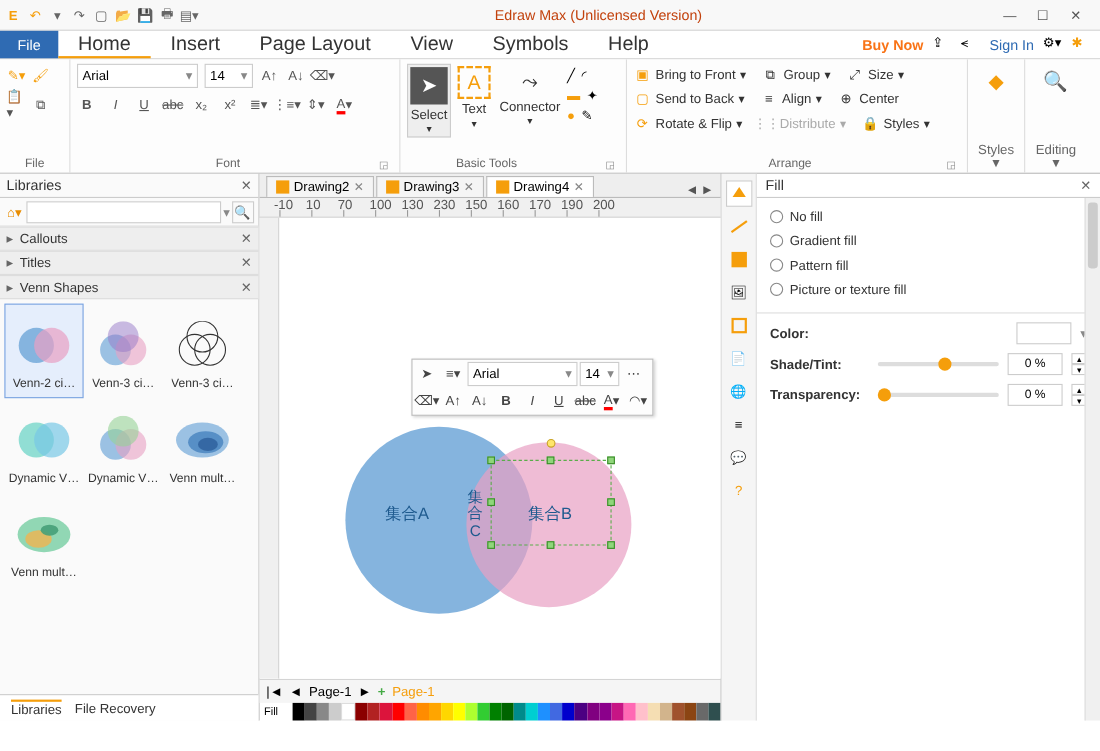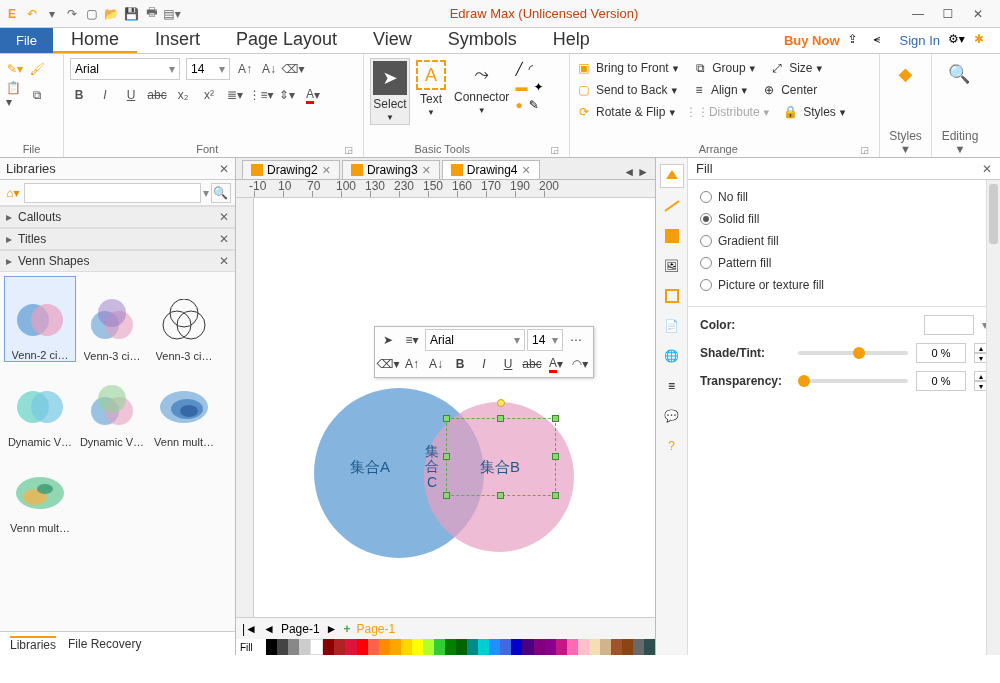--- a/index.html
+++ b/index.html
@@ -47,21 +47,21 @@
 .libhead .x{ color:#666;}
 .libsearch{ height:26px; display:flex; align-items:center; gap:2px; padding:2px 4px; border-bottom:1px solid #ddd;}
 .libsearch .home{width:18px;height:18px;display:inline-flex;align-items:center;justify-content:center;color:#e88c00;}
 .libsearch input{flex:1; height:20px; border:1px solid #ccc; padding:0 4px;}
 .libsearch .mag{width:20px;height:20px;display:inline-flex;align-items:center;justify-content:center;border:1px solid #ccc;}
 .section-hdr{height:22px; display:flex; align-items:center; padding:0 6px; background:#eee; border-top:1px solid #ddd; border-bottom:1px solid #ddd;}
 .section-hdr .tgl{width:12px;color:#666;}
 .section-hdr .nm{flex:1;color:#333;}
 .section-hdr .x{color:#666;}
 .shape-grid{ display:flex; flex-wrap:wrap; padding:4px; gap:0;}
-.shape-cell{ width:72px; height:86px; display:flex; flex-direction:column; align-items:center; justify-content:flex-end; gap:2px; padding-top:4px;}
+.shape-cell{ width:72px; height:86px; display:flex; flex-direction:column; align-items:center; justify-content:center; gap:2px; padding-top:4px;}
 .shape-cell.sel{ background:#e5eefc; border:1px solid #7aa3e0;}
 .shape-cell .thumb{width:58px;height:54px;display:flex;align-items:center;justify-content:center;}
 .shape-cell .cap{font-size:11px;color:#333;white-space:nowrap;overflow:hidden;text-overflow:ellipsis;max-width:70px;}
 .libtabs{height:24px;border-top:1px solid #ccc;display:flex;align-items:center;gap:12px;padding:0 10px;background:#fff;}
 .libtabs span{font-size:12px;color:#333;}
 .libtabs span.active{border-top:2px solid #f59e0b;}
 
 
 .canvaswrap{ flex:1; display:flex; flex-direction:column; min-width:0;}
 .doctabs{ height:22px; display:flex; align-items:flex-end; background:#eee; border-bottom:1px solid #bbb; padding-left:6px;}
@@ -603,24 +603,20 @@
       <div class="fillhead">
           <span class="lbl">Fill</span>
           <span class="x">✕</span>
         </div>
       <div class="fillopts">
         <div class="radio">
             <span class="r"></span>
             <span>No fill</span>
           </div>
         <div class="radio">
-            <span class="r sel"></span>
-            <span>Solid fill</span>
-          </div>
-        <div class="radio">
             <span class="r"></span>
             <span>Gradient fill</span>
           </div>
         <div class="radio">
             <span class="r"></span>
             <span>Pattern fill</span>
           </div>
         <div class="radio">
             <span class="r"></span>
             <span>Picture or texture fill</span>

